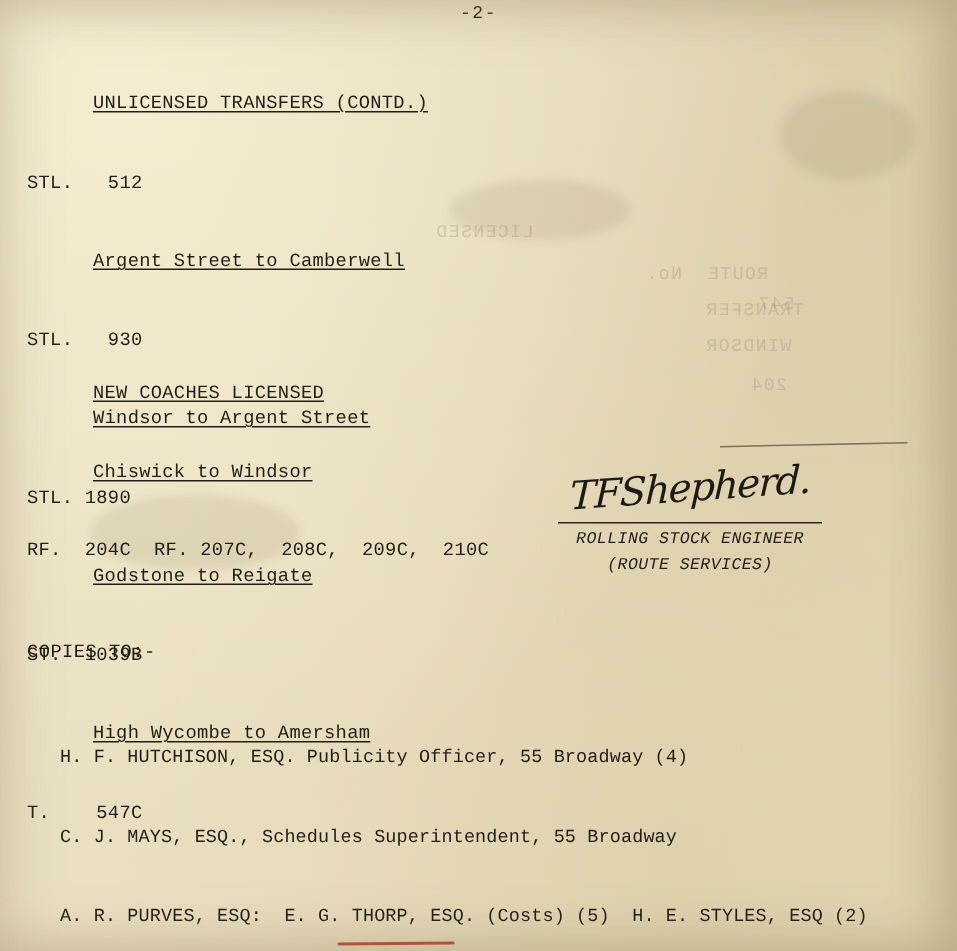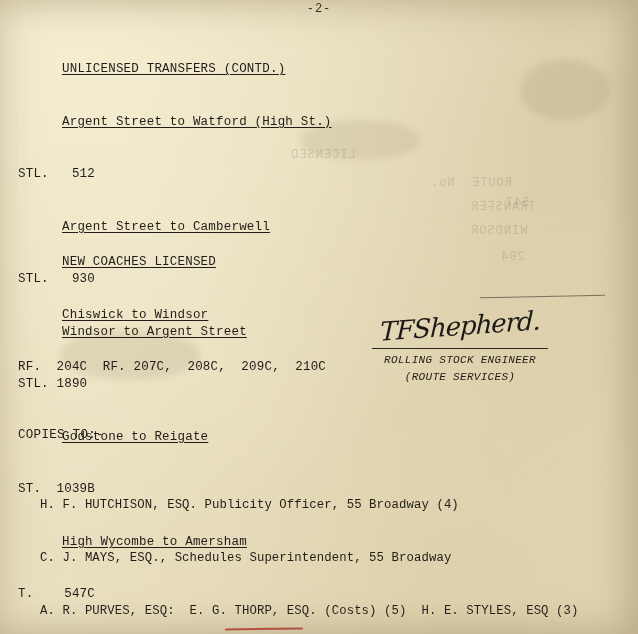--- a/index.html
+++ b/index.html
@@ -165,21 +165,20 @@
 
   <div class="smudge" style="left:300px; top:120px; width:120px; height:40px;"></div>
   <div class="smudge" style="left:520px; top:60px; width:90px; height:60px;"></div>
   <div class="smudge" style="left:60px; top:330px; width:140px; height:50px;"></div>
   <div class="ink-streak" style="left:480px; top:296px; width:125px; transform:rotate(-1.2deg);"></div>
 
   <div class="page-num">-2-</div>
 
   <div class="block" id="sec-transfers">
     <div class="row u">UNLICENSED TRANSFERS (CONTD.)</div>
-    <div class="row u">Argent Street to Watford (High St.)</div>
     <div class="row">STL.   512</div>
     <div class="row u">Argent Street to Camberwell</div>
     <div class="row">STL.   930</div>
     <div class="row u">Windsor to Argent Street</div>
     <div class="row">STL. 1890</div>
     <div class="row u">Godstone to Reigate</div>
     <div class="row">ST.  1039B</div>
     <div class="row u">High Wycombe to Amersham</div>
     <div class="row">T.    547C</div>
   </div>
@@ -195,21 +194,21 @@
     <div class="sig-rule"></div>
     <div class="sig-title">ROLLING STOCK ENGINEER</div>
     <div class="sig-title">(ROUTE SERVICES)</div>
   </div>
 
   <div class="copies-head">COPIES TO:-</div>
 
   <div class="copies-list">
     <div class="row">H. F. HUTCHISON, ESQ. Publicity Officer, 55 Broadway (4)</div>
     <div class="row">C. J. MAYS, ESQ., Schedules Superintendent, 55 Broadway</div>
-    <div class="row">A. R. PURVES, ESQ:  E. G. THORP, ESQ. (Costs) (5)  H. E. STYLES, ESQ (3)</div>
+    <div class="row">A. R. PURVES, ESQ:  E. G. THORP, ESQ. (Costs) (5)  H. E. STYLES, ESQ (2)</div>
     
     
     
     
     
     
     
   </div>
 
   <div class="red-underline" style="background: rgb(179, 43, 30);"></div>

